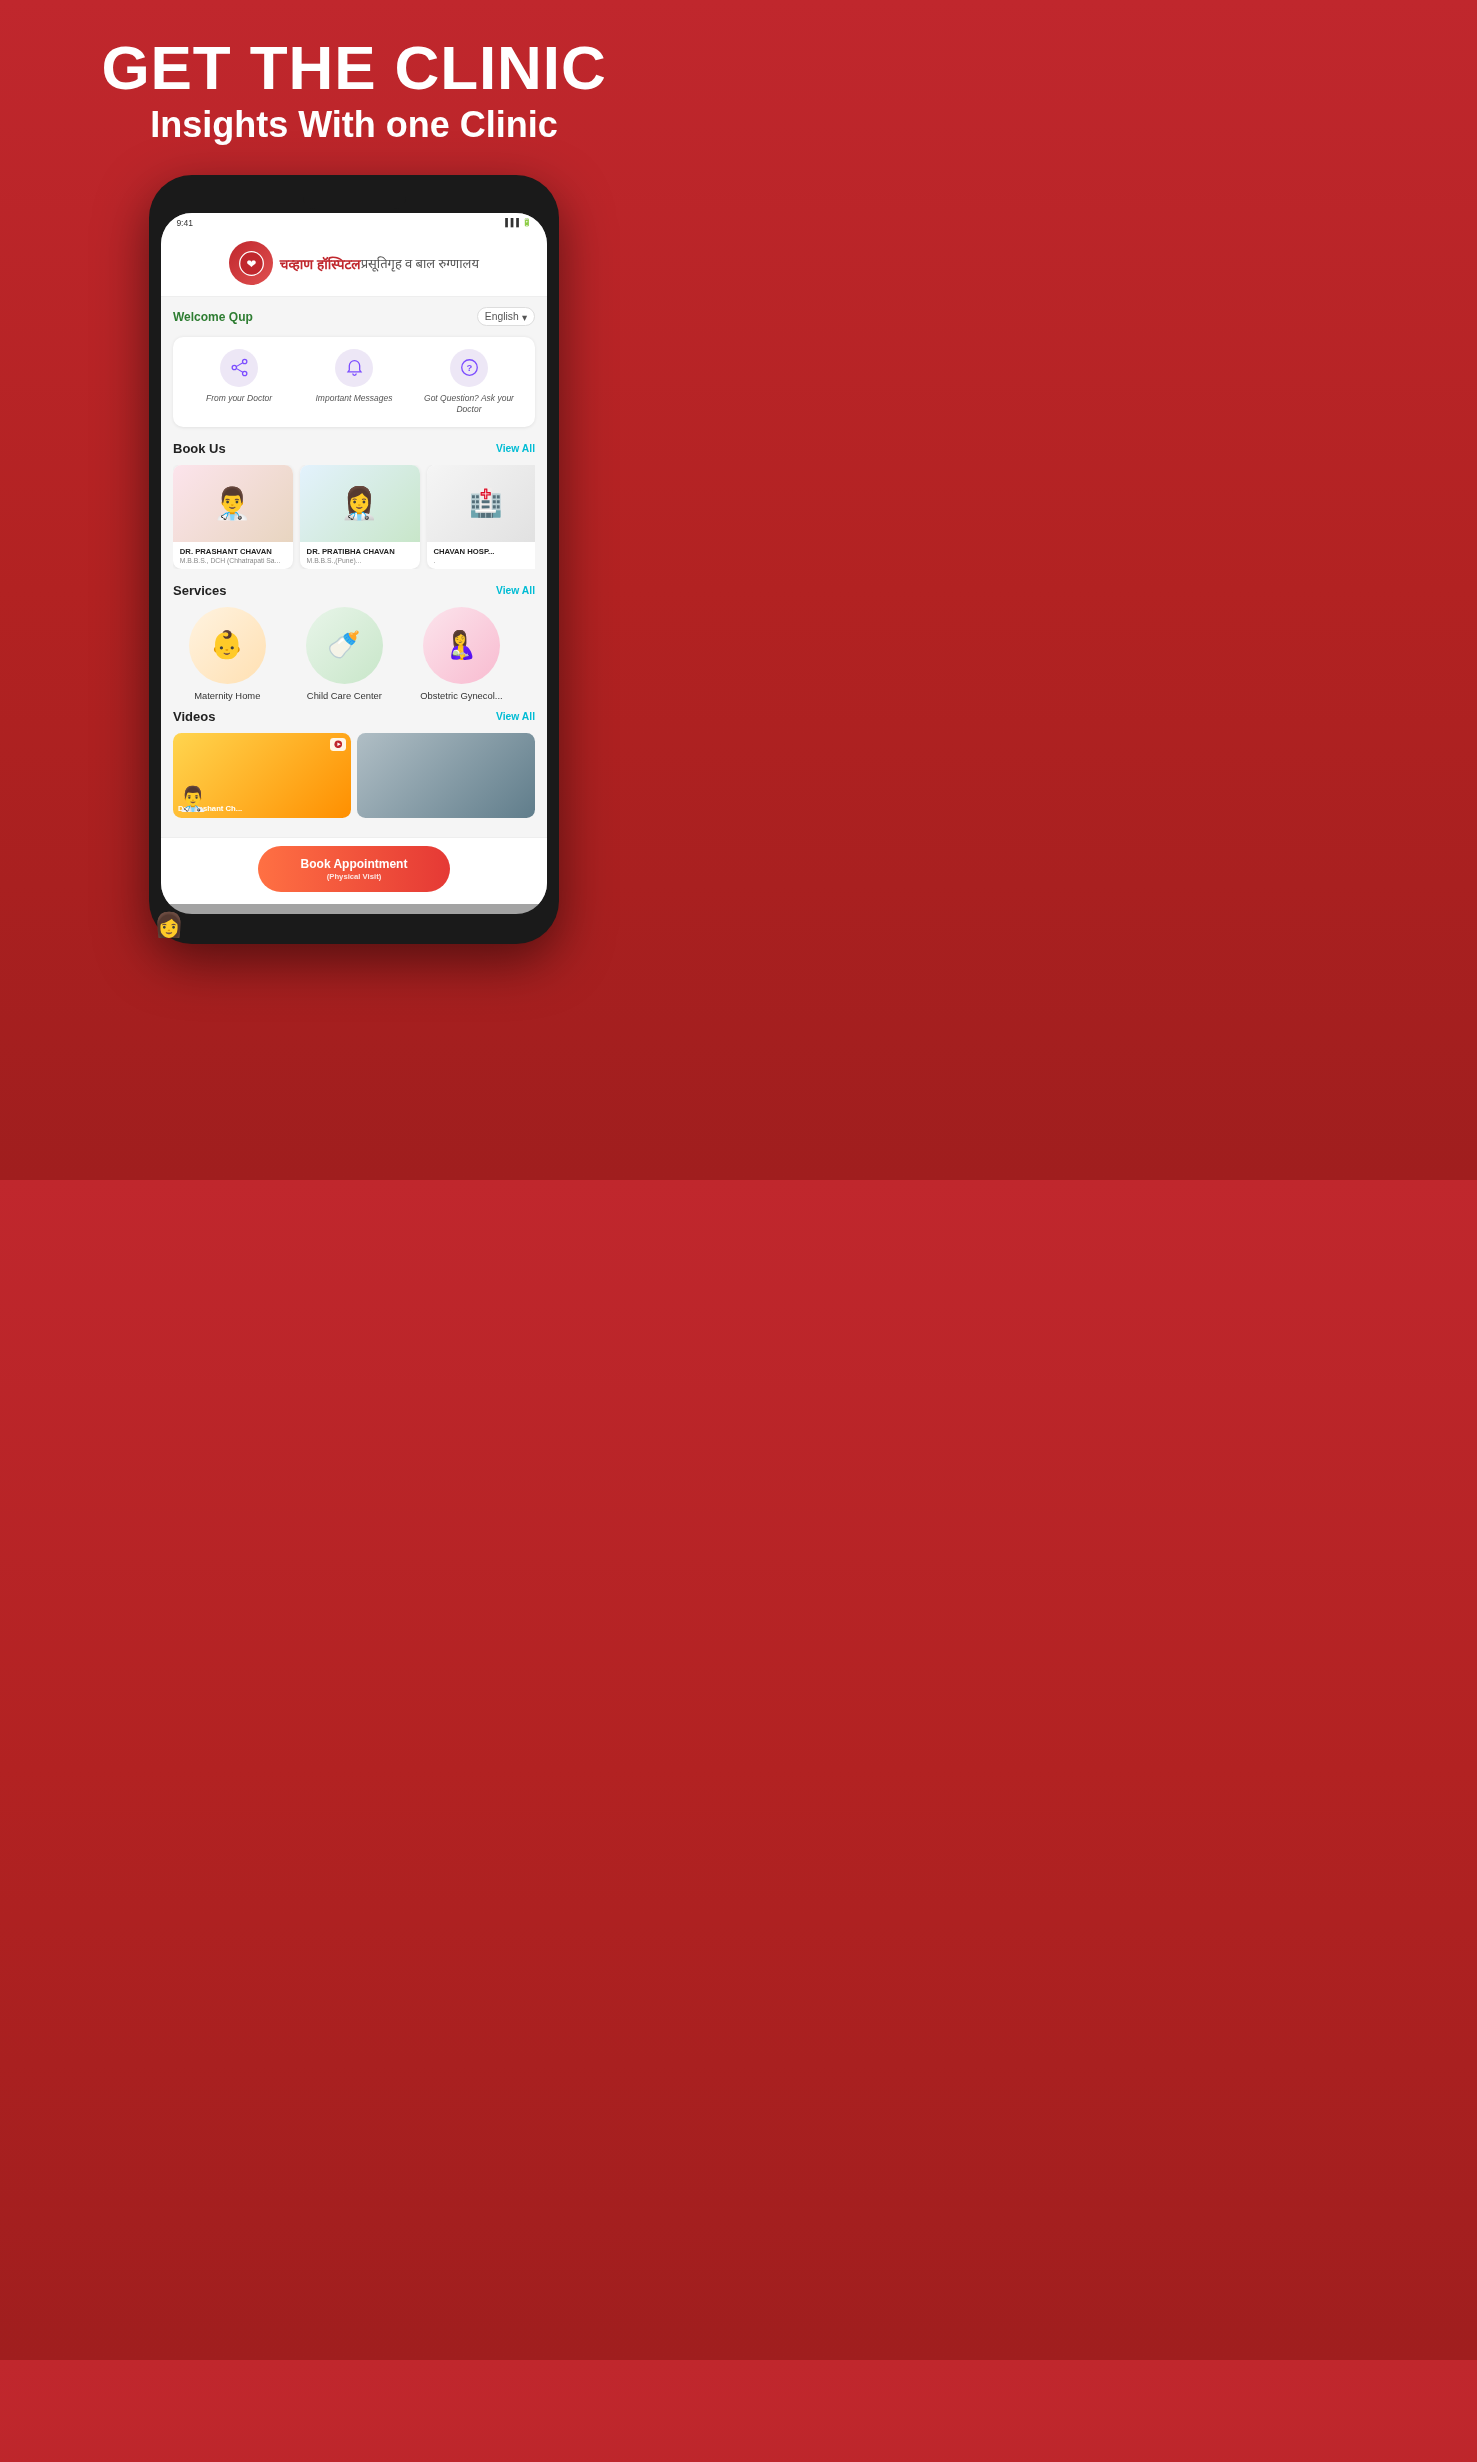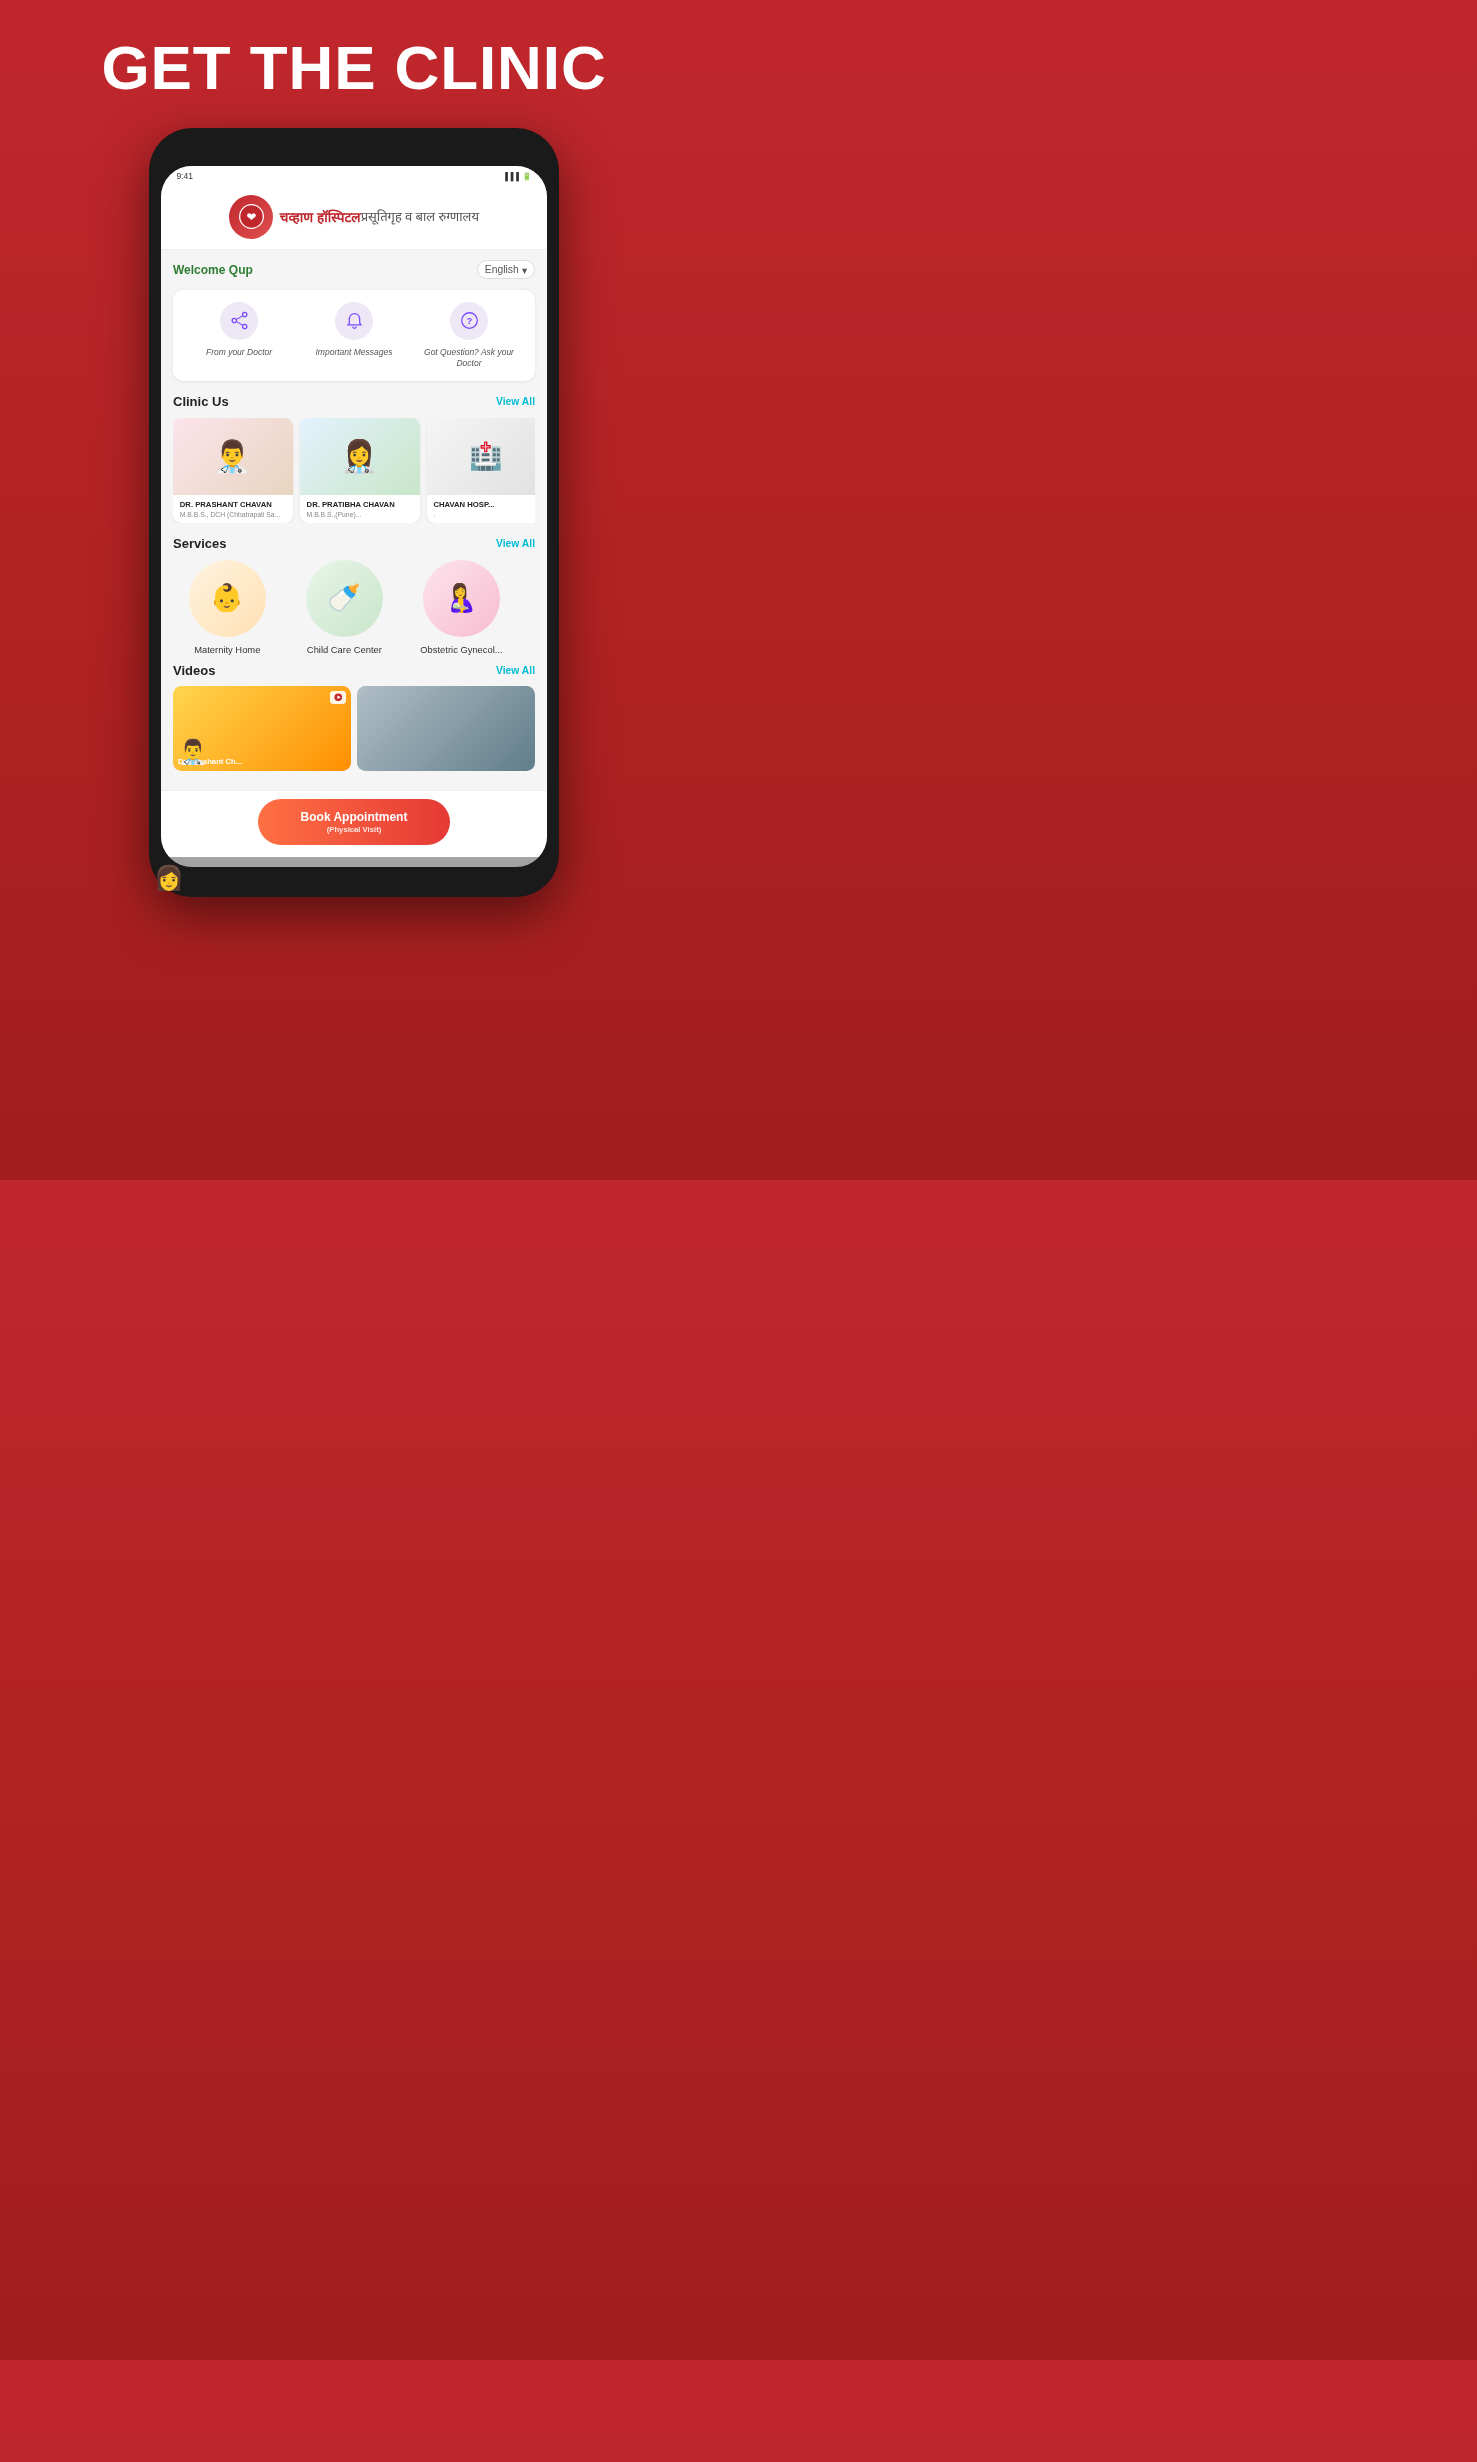--- a/index.html
+++ b/index.html
@@ -378,20 +378,21 @@
       font-weight: 700;
       opacity: 0.85;
       margin-top: 1.7px;
     }
   </style>
 </head>
 <body>
 
 <div class="headline">
   <h1>GET THE CLINIC</h1>
+  <h2>Insights With one Clinic</h2>
 </div>
 
 <div class="phone-frame">
   <div class="phone-notch"></div>
   <div class="phone-screen">
 
     <div class="status-bar">
       <span>9:41</span>
       <div class="status-icons">
         <span>▐▐▐</span>
@@ -452,21 +453,21 @@
               <circle cx="11" cy="11" r="9" stroke="#7c4dff" stroke-width="1.5"></circle>
               <text x="11" y="15.5" text-anchor="middle" font-size="11" fill="#7c4dff" font-weight="bold">?</text>
             </svg>
           </div>
           <span class="info-card-label">Got Question? Ask your Doctor</span>
         </div>
       </div>
 
       <div class="about-section">
         <div class="section-header">
-          <span class="section-title">Clinic Us</span>
+          <span class="section-title">Book Us</span>
           <span class="view-all">View All</span>
         </div>
         <div class="about-cards">
           <div class="about-card">
             <div class="about-card-img doctor1">👨‍⚕️</div>
             <div class="about-card-info">
               <div class="about-card-name">DR. PRASHANT CHAVAN</div>
               <div class="about-card-degree">M.B.B.S., DCH (Chhatrapati Sa...</div>
             </div>
           </div>

